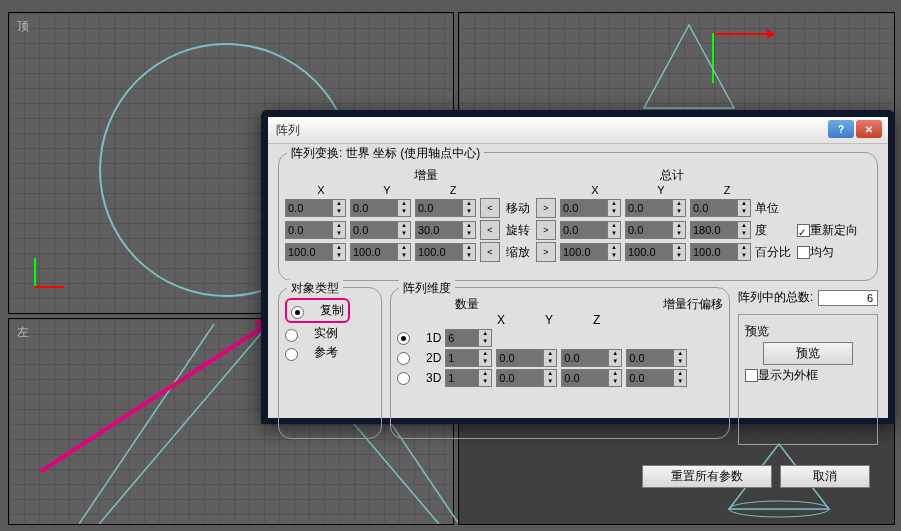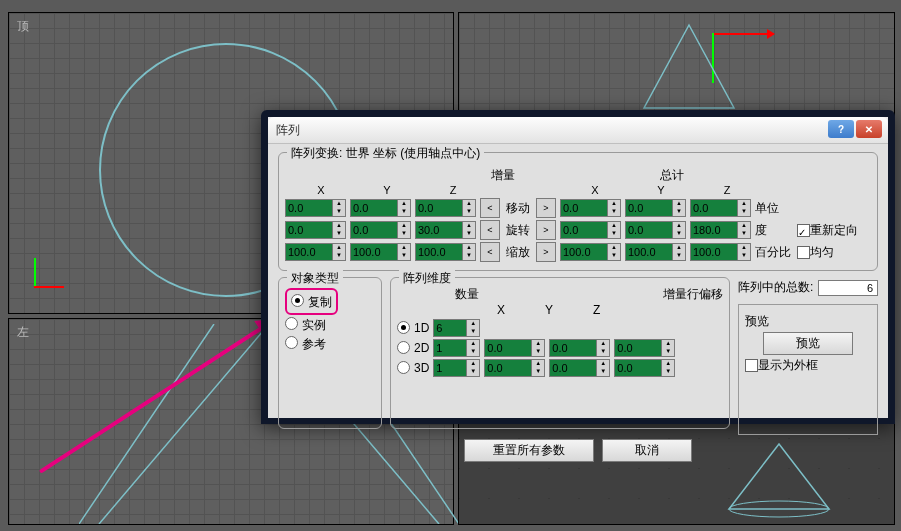--- a/index.html
+++ b/index.html
@@ -20,43 +20,43 @@
   .arrow-annot{position:absolute;left:40px;top:470px;width:280px;height:4px;background:linear-gradient(90deg,#e6007e,#e6007e);transform-origin:left center;transform:rotate(-33deg);z-index:40;border-radius:2px}
   .arrow-annot:after{content:"";position:absolute;right:-2px;top:-8px;border-left:20px solid #e6007e;border-top:10px solid transparent;border-bottom:10px solid transparent}
   .win{position:absolute;left:261px;top:110px;width:620px;height:300px;background:#ececec;border:7px solid #0f172a;border-radius:6px 6px 0 0;box-shadow:0 4px 20px rgba(0,0,0,.6);z-index:50}
   .titlebar{height:26px;background:linear-gradient(#fdfdfd,#e3e3e3);border-bottom:1px solid #bfbfbf;border-radius:6px 6px 0 0;display:flex;align-items:center;padding:0 8px;position:relative}
   .titlebar .t{font-size:12px;color:#333}
   .winbtns{position:absolute;right:6px;top:3px;display:flex;gap:2px}
   .wb{width:26px;height:18px;border-radius:3px;display:flex;align-items:center;justify-content:center;color:#fff;font-size:10px;font-weight:bold}
   .wb.help{background:linear-gradient(#6fa8e6,#3d7ccc)}
   .wb.close{background:linear-gradient(#e67a6a,#c8412a)}
   .body{padding:8px 10px;color:#000;background:#e0e0e0;height:calc(100% - 42px)}
-  .grp{border:1px solid #9a9a9a;border-radius:6px;padding:8px 6px 6px;position:relative;margin-bottom:6px}
+  .grp{border:1px solid #9a9a9a;border-radius:13px;padding:8px 6px 16px;position:relative;margin-bottom:6px}
   .grp>legend,.grp>.lg{position:absolute;top:-8px;left:8px;background:#e0e0e0;padding:0 4px;font-size:12px}
   .row{display:flex;align-items:center;gap:4px;margin:2px 0}
   .hdr{display:flex;gap:4px;font-size:12px}
   .hdr span{text-align:center}
   .spin{display:inline-flex;align-items:stretch;height:18px}
-  .spin input{width:42px;border:1px solid #7a7a7a;border-right:none;font-size:11px;padding:0 2px;background:#15803d}
+  .spin input{width:42px;border:1px solid #7a7a7a;border-right:none;font-size:11px;padding:0 2px;background:#737373}
   .spin .ar{width:12px;display:flex;flex-direction:column;border:1px solid #7a7a7a}
   .spin .ar div{flex:1;background:#d4d4d4;font-size:6px;text-align:center;line-height:7px;cursor:pointer}
   .lblcol{width:28px;text-align:center;font-size:11px}
   .sqbtn{width:18px;height:18px;border:1px solid #7a7a7a;background:#d4d4d4;font-size:9px;display:inline-flex;align-items:center;justify-content:center;cursor:pointer}
-  .radio{display:inline-flex;align-items:flex-start;gap:4px;cursor:pointer}
+  .radio{display:inline-flex;align-items:flex-end;gap:16px;cursor:pointer}
   .radio .c{width:11px;height:11px;border:1px solid #666;border-radius:50%;background:#fff;display:inline-flex;align-items:center;justify-content:center}
   .radio.sel .c:after{content:"";width:5px;height:5px;background:#000;border-radius:50%}
   .chk{display:inline-flex;align-items:center;gap:0;cursor:pointer}
   .chk .b{width:11px;height:11px;border:1px solid #666;background:#fff}
   .chk.on .b:after{content:"✓";font-size:10px;line-height:10px}
   .btn{border:1px solid #7a7a7a;background:linear-gradient(#f4f4f4,#d8d8d8);padding:2px 14px;cursor:pointer;font-size:12px;min-width:60px;text-align:center}
   .highlight{border:2px solid #e6007e;border-radius:6px;padding:2px 4px}
   .numbox{border:1px solid #7a7a7a;background:#fff;padding:1px 4px;min-width:50px;text-align:right;font-size:11px;display:inline-block}
   .section2{display:flex;gap:8px;align-items:stretch}
   .preview-area{border:1px solid #9a9a9a;padding:8px 6px 6px;position:relative;flex:0 0 115px}
-  .footer{display:flex;justify-content:center;gap:8px;padding:4px 8px;margin-top:0}
+  .footer{display:flex;justify-content:flex-end;gap:8px;padding:4px 8px;margin-top:16px}
   .watermark{position:absolute;left:280px;top:240px;font-size:60px;font-weight:bold;color:rgba(180,180,180,.25);letter-spacing:6px;z-index:45;pointer-events:none;font-family:Arial}
 </style>
 </head>
 <body>
 
 <div class="viewport vp-tl">
   <div class="vp-label">顶</div>
   <div class="circle"></div>
   <div class="axis">
       <div class="y"></div>
@@ -93,21 +93,21 @@
     <div class="winbtns">
       <div class="wb help">?</div>
       <div class="wb close">✕</div>
     </div>
   </div>
   <div class="body">
 
     <div class="grp" style="padding-top:14px">
       <div class="lg">阵列变换: 世界 坐标 (使用轴点中心)</div>
       <div class="hdr" style="margin-left:52px">
-        <span style="width:178px;text-align:right">增量</span>
+        <span style="width:178px;text-align:center">增量</span>
         <span style="width:60px"></span>
         <span style="width:178px;text-align:center">总计</span>
       </div>
       <div class="hdr" style="margin-left:22px">
         <span class="lblcol">X</span>
           <span style="width:30px"></span>
         <span class="lblcol">Y</span>
           <span style="width:30px"></span>
         <span class="lblcol">Z</span>
         <span style="width:106px"></span>

